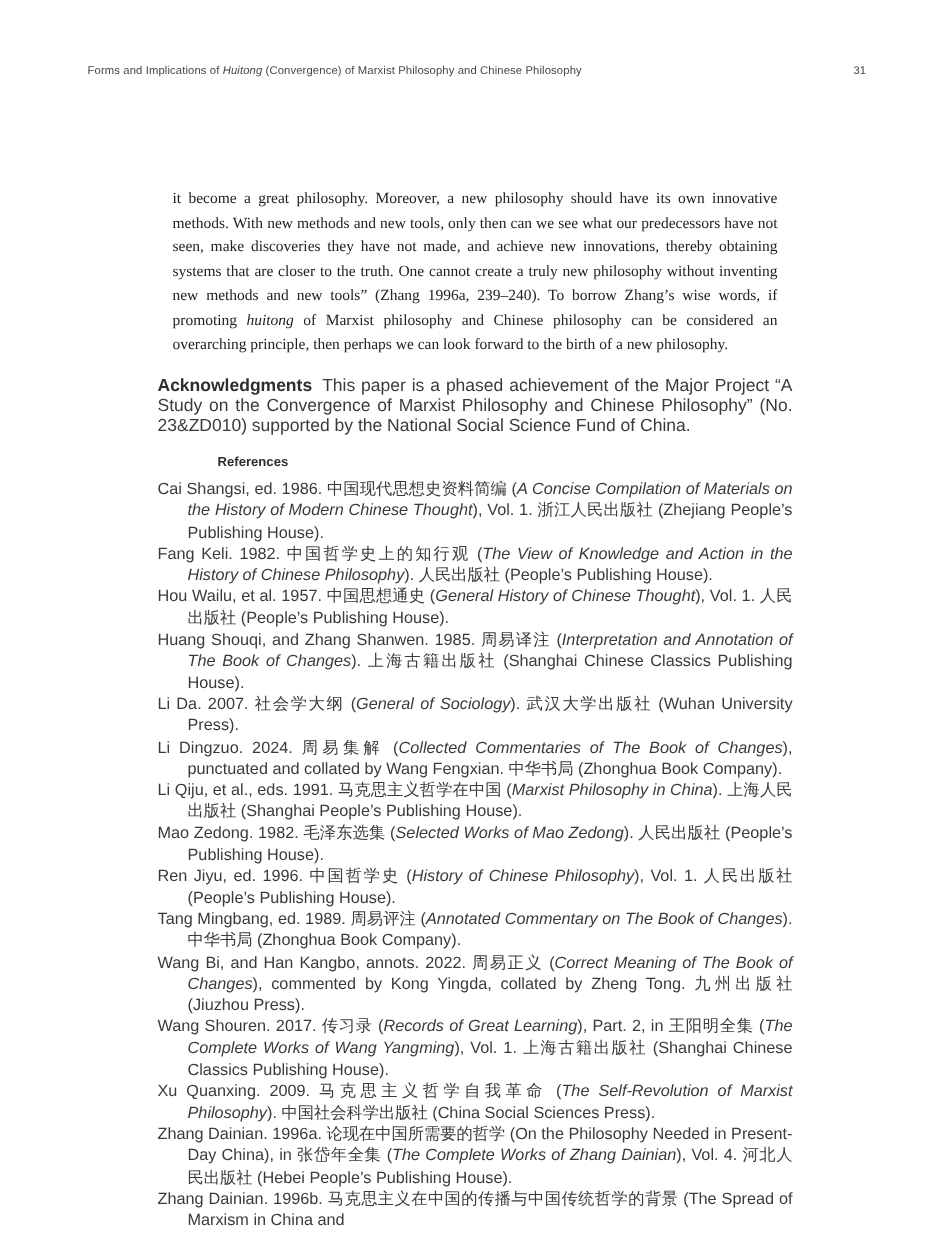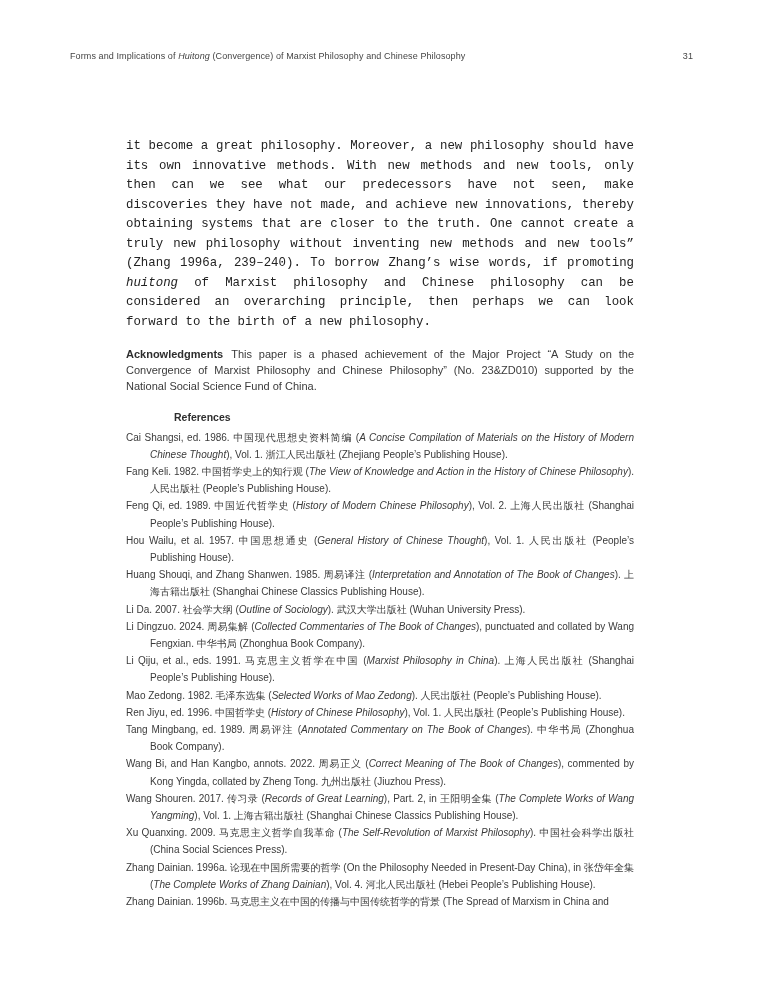--- a/index.html
+++ b/index.html
@@ -28,51 +28,51 @@
     color: #454545;
     letter-spacing: 0.1px;
   }
   .content {
     position: absolute;
     left: 126px;
     top: 137px;
     width: 508px;
   }
   .body-text {
-    margin: 0;
-    font-family: Liberation Mono, monospace;
+    margin: 12px;
+    font-family: Liberation Serif, serif;
     font-size: 12.4px;
     line-height: 19.5px;
     text-align: justify;
     color: #222222;
   }
   .ack {
     margin: 14px 0 16px 0;
     font-family: "Liberation Sans", sans-serif;
-    font-size: 11px;
+    font-size: 14px;
     line-height: 16.2px;
     text-align: justify;
     color: #3a3a3a;
   }
   .ack-label {
     font-weight: bold;
     color: #2e2e2e;
     margin-right: 8px;
   }
   .ref-heading {
     margin: 13px 0 6px 0;
     font-family: "Liberation Sans", sans-serif;
     font-size: 10.5px;
     font-weight: bold;
     color: #2e2e2e;
     padding-left: 48px;
   }
   .ref-list {
     font-family: "Liberation Sans", sans-serif;
-    font-size: 10px;
+    font-size: 13px;
     line-height: 17.2px;
     color: #3a3a3a;
   }
   .ref-entry {
     padding-left: 24px;
     text-indent: -24px;
     text-align: justify;
     margin: 0;
   }
   .it {
@@ -91,24 +91,23 @@
   <div class="content">
     <p class="body-text"><span>it become a great philosophy. Moreover, a new philosophy should have its own innovative methods. With new methods and new tools, only then can we see what our predecessors have not seen, make discoveries they have not made, and achieve new innovations, thereby obtaining systems that are closer to the truth. One cannot create a truly new philosophy without inventing new methods and new tools” (Zhang 1996a, 239–240). To borrow Zhang’s wise words, if promoting </span><span class="it">huitong</span><span> of Marxist philosophy and Chinese philosophy can be considered an overarching principle, then perhaps we can look forward to the birth of a new philosophy.</span></p>
 
     <p class="ack"><span class="ack-label">Acknowledgments</span><span>This paper is a phased achievement of the Major Project “A Study on the Convergence of Marxist Philosophy and Chinese Philosophy” (No. 23&amp;ZD010) supported by the National Social Science Fund of China.</span></p>
 
     <h2 class="ref-heading">References</h2>
 
     <div class="ref-list" id="ref-list">
         <div class="ref-entry"><span>Cai Shangsi, ed. 1986. 中国现代思想史资料简编 (</span><span class="it">A Concise Compilation of Materials on the History of Modern Chinese Thought</span><span>), Vol. 1. 浙江人民出版社 (Zhejiang People’s Publishing House).</span></div>
         <div class="ref-entry"><span>Fang Keli. 1982. 中国哲学史上的知行观 (</span><span class="it">The View of Knowledge and Action in the History of Chinese Philosophy</span><span>). 人民出版社 (People’s Publishing House).</span></div>
-        <div class="ref-entry"><span>Feng Qi, ed. 1989. 中国近代哲学史 (</span><span class="it">History of Modern Chinese Philosophy</span><span>), Vol. 2. 上海人民出版社 (Shanghai People’s Publishing House).</span></div>
         <div class="ref-entry"><span>Hou Wailu, et al. 1957. 中国思想通史 (</span><span class="it">General History of Chinese Thought</span><span>), Vol. 1. 人民出版社 (People’s Publishing House).</span></div>
         <div class="ref-entry"><span>Huang Shouqi, and Zhang Shanwen. 1985. 周易译注 (</span><span class="it">Interpretation and Annotation of The Book of Changes</span><span>). 上海古籍出版社 (Shanghai Chinese Classics Publishing House).</span></div>
-        <div class="ref-entry"><span>Li Da. 2007. 社会学大纲 (</span><span class="it">Outline of Sociology</span><span>). 武汉大学出版社 (Wuhan University Press).</span></div>
+        <div class="ref-entry"><span>Li Da. 2007. 社会学大纲 (</span><span class="it">General of Sociology</span><span>). 武汉大学出版社 (Wuhan University Press).</span></div>
         <div class="ref-entry"><span>Li Dingzuo. 2024. 周易集解 (</span><span class="it">Collected Commentaries of The Book of Changes</span><span>), punctuated and collated by Wang Fengxian. 中华书局 (Zhonghua Book Company).</span></div>
         <div class="ref-entry"><span>Li Qiju, et al., eds. 1991. 马克思主义哲学在中国 (</span><span class="it">Marxist Philosophy in China</span><span>). 上海人民出版社 (Shanghai People’s Publishing House).</span></div>
         <div class="ref-entry"><span>Mao Zedong. 1982. 毛泽东选集 (</span><span class="it">Selected Works of Mao Zedong</span><span>). 人民出版社 (People’s Publishing House).</span></div>
         <div class="ref-entry"><span>Ren Jiyu, ed. 1996. 中国哲学史 (</span><span class="it">History of Chinese Philosophy</span><span>), Vol. 1. 人民出版社 (People’s Publishing House).</span></div>
         <div class="ref-entry"><span>Tang Mingbang, ed. 1989. 周易评注 (</span><span class="it">Annotated Commentary on The Book of Changes</span><span>). 中华书局 (Zhonghua Book Company).</span></div>
         <div class="ref-entry"><span>Wang Bi, and Han Kangbo, annots. 2022. 周易正义 (</span><span class="it">Correct Meaning of The Book of Changes</span><span>), commented by Kong Yingda, collated by Zheng Tong. 九州出版社 (Jiuzhou Press).</span></div>
         <div class="ref-entry"><span>Wang Shouren. 2017. 传习录 (</span><span class="it">Records of Great Learning</span><span>), Part. 2, in 王阳明全集 (</span><span class="it">The Complete Works of Wang Yangming</span><span>), Vol. 1. 上海古籍出版社 (Shanghai Chinese Classics Publishing House).</span></div>
         <div class="ref-entry"><span>Xu Quanxing. 2009. 马克思主义哲学自我革命 (</span><span class="it">The Self-Revolution of Marxist Philosophy</span><span>). 中国社会科学出版社 (China Social Sciences Press).</span></div>
         <div class="ref-entry"><span>Zhang Dainian. 1996a. 论现在中国所需要的哲学 (On the Philosophy Needed in Present-Day China), in 张岱年全集 (</span><span class="it">The Complete Works of Zhang Dainian</span><span>), Vol. 4. 河北人民出版社 (Hebei People’s Publishing House).</span></div>
         <div class="ref-entry"><span>Zhang Dainian. 1996b. 马克思主义在中国的传播与中国传统哲学的背景 (The Spread of Marxism in China and</span></div>

